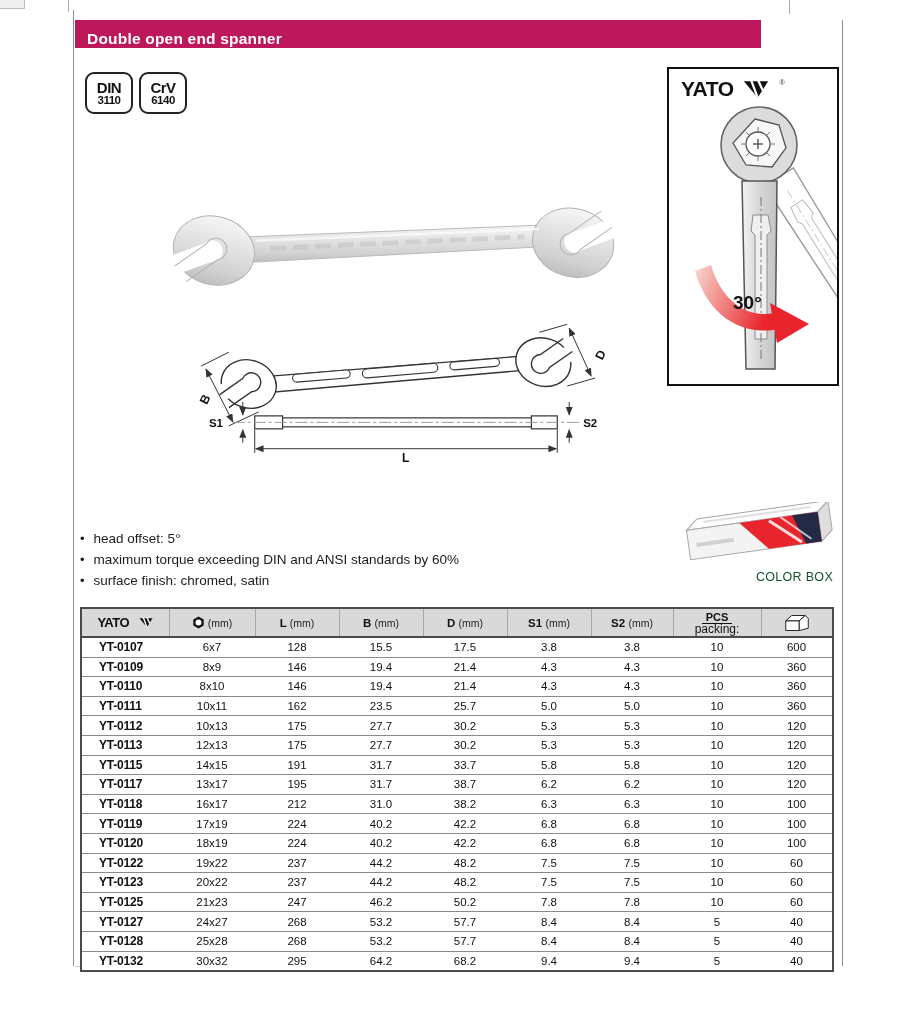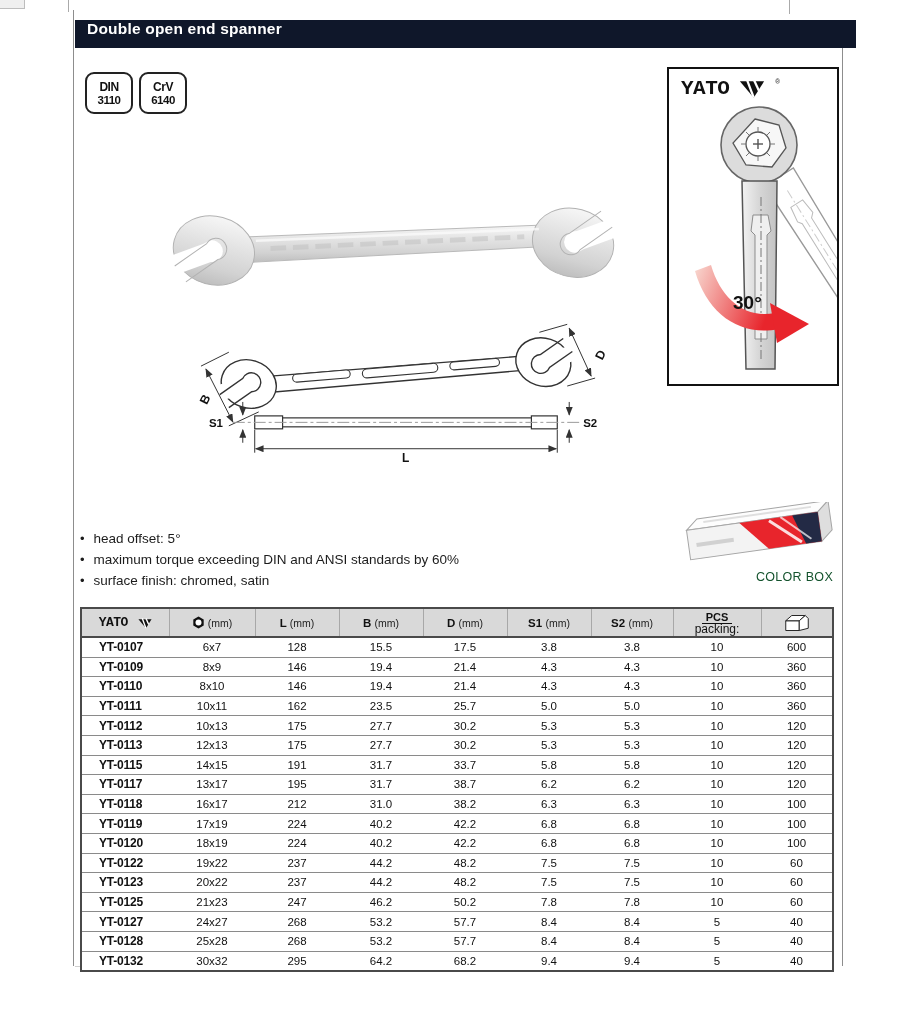--- a/index.html
+++ b/index.html
@@ -10,35 +10,35 @@
   .vline{position:absolute;width:1px;background:#8d8d8d;}
   .vline-left{left:73px;top:10px;height:956px;}
   .vline-right{left:842px;top:20px;height:946px;}
   .mark{position:absolute;background:#d7d7d7;}
   .mark-tl{left:0;top:0;width:24px;height:8px;border:1px solid #bdbdbd;border-left:none;border-top:none;background:#efefef;}
   .tick-a{left:68px;top:0;width:1px;height:12px;background:#aaa;}
   .tick-b{left:789px;top:0;width:1px;height:14px;background:#aaa;}
   .fold{position:absolute;left:75px;top:966px;width:486px;height:1px;background:#cfcfcf;}
 
   
-  .titlebar{position:absolute;left:75px;top:20px;width:781px;height:28px;background:#0f172a;
-            display:flex;align-items:flex-start;}
+  .titlebar{position:absolute;left:75px;top:20px;width:686px;height:28px;background:#be185d;
+            display:flex;align-items:flex-end;}
   .titlebar span{color:#fff;font-weight:bold;font-size:15.5px;padding-left:12px;letter-spacing:.2px;}
 
   
   .badges{position:absolute;left:85px;top:72px;display:flex;gap:6px;}
   .badge{border:2px solid #222;border-radius:9px;width:44px;height:38px;display:flex;
          flex-direction:column;align-items:center;justify-content:center;background:#fff;}
-  .badge .b1{font-weight:bold;font-size:12px;line-height:13px;letter-spacing:-.5px;}
+  .badge .b1{font-weight:bold;font-size:15px;line-height:13px;letter-spacing:-.5px;}
   .badge .b2{font-weight:bold;font-size:11.5px;line-height:12px;letter-spacing:-.5px;}
 
   
   .detailbox{position:absolute;left:667px;top:67px;width:172px;height:319px;border:2px solid #111;
              background:#fff;box-sizing:border-box;}
-  .logo{display:flex;align-items:flex-start;gap:10px;font-family:Liberation Mono, monospace;}
+  .logo{display:flex;align-items:flex-start;gap:10px;}
   .detailbox .logo{position:absolute;left:12px;top:10px;}
   .logo .logo-text{font-weight:800;font-size:21px;letter-spacing:-.5px;line-height:20px;}
   .logo .reg{font-size:7px;line-height:7px;color:#333;}
   .logo.small .logo-text{font-size:13px;line-height:12px;font-weight:800;}
   .detail-svg{position:absolute;left:0;top:34px;}
 
   
   .photo{position:absolute;left:135px;top:188px;}
   .diagram{position:absolute;left:197px;top:322px;}
 

